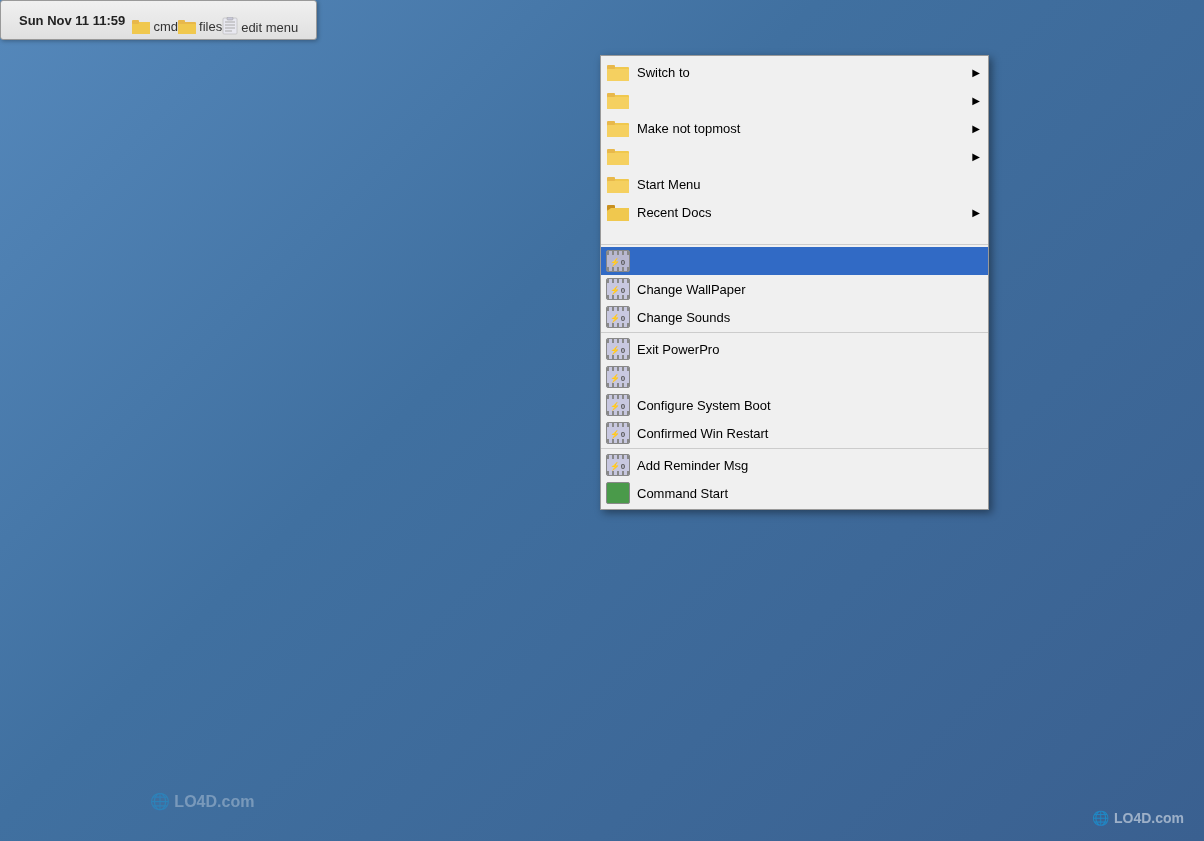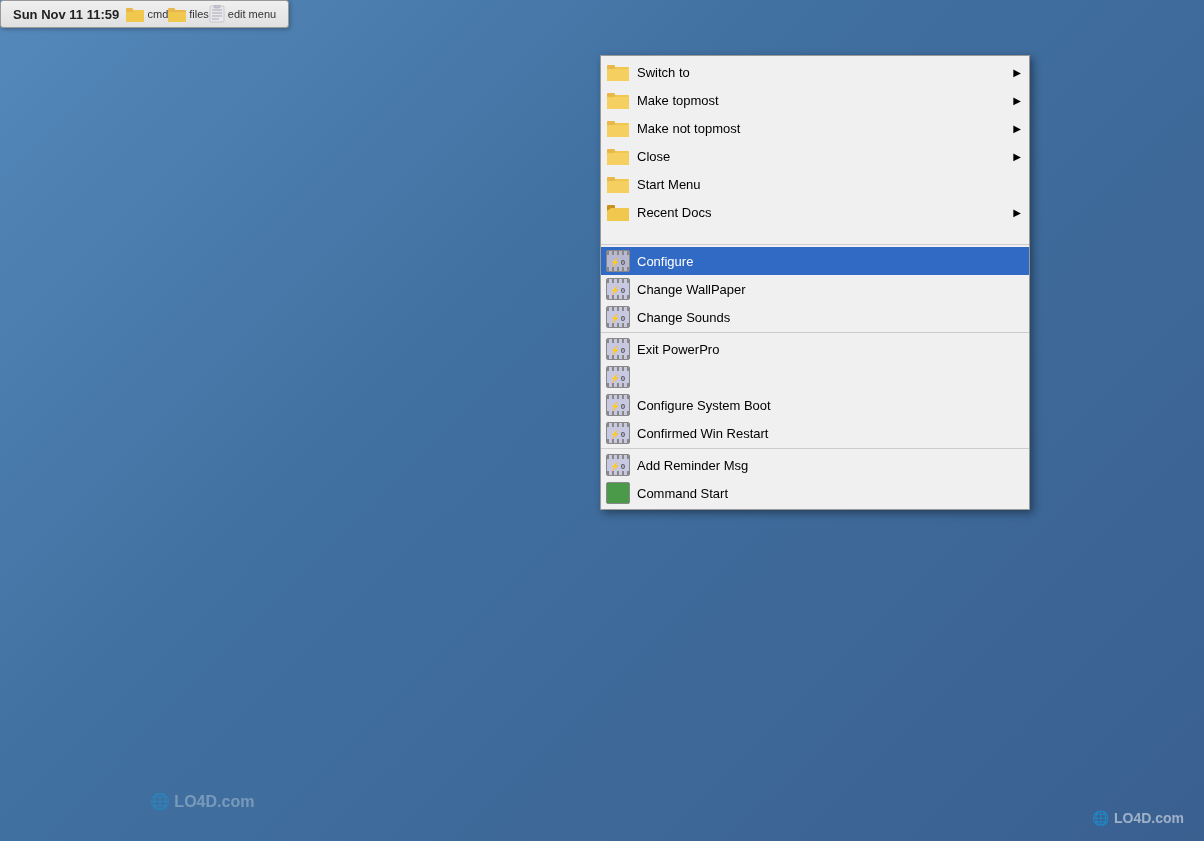--- a/index.html
+++ b/index.html
@@ -25,54 +25,55 @@
     
     .taskbar {
       position: absolute;
       top: 0;
       left: 0;
       display: flex;
       align-items: center;
       background: linear-gradient(to bottom, #f0f0f0 0%, #e0e0e0 100%);
       border: 1px solid #999;
       border-radius: 3px;
-      padding: 4px 12px;
+      padding: 4px 18px;
       z-index: 100;
       box-shadow: 1px 1px 4px rgba(0,0,0,0.3);
     }
 
     .taskbar-time {
       font-weight: bold;
       color: #222;
       font-size: 13px;
     }
 
     .taskbar-item {
       display: flex;
-      align-items: center;
+      align-items: flex-end;
       gap: 3px;
       color: #333;
-      font-size: 11px;
+      font-size: 13px;
+      margin-top: 12px;
     }
 
     .folder-icon {
       width: 18px;
       height: 16px;
       display: inline-block;
     }
 
     
     .context-menu {
       position: absolute;
       top: 55px;
       left: 600px;
       background: #f0f0f0;
       border: 1px solid #999;
       box-shadow: 3px 3px 8px rgba(0,0,0,0.4);
-      width: 430px;
+      width: 389px;
       z-index: 200;
       padding: 2px 0;
     }
 
     .menu-item {
       display: flex;
       align-items: center;
       padding: 3px 8px 3px 4px;
       cursor: pointer;
       gap: 6px;
@@ -248,21 +249,20 @@
   </div>
 
   <div class="menu-item">
     <div class="menu-icon-area">
       <svg width="22" height="18" viewBox="0 0 22 18">
         <rect x="0" y="4" width="22" height="14" rx="1" fill="#f0c84e"></rect>
         <rect x="0" y="2" width="8" height="4" rx="1" fill="#e8b84b"></rect>
         <rect x="0" y="6" width="22" height="12" rx="1" fill="#f5d060"></rect>
       </svg>
     </div>
-    <span class="menu-label">Make topmost</span>
     <span class="menu-arrow">▶</span>
   </div>
 
   <div class="menu-item">
     <div class="menu-icon-area">
       <svg width="22" height="18" viewBox="0 0 22 18">
         <rect x="0" y="4" width="22" height="14" rx="1" fill="#f0c84e"></rect>
         <rect x="0" y="2" width="8" height="4" rx="1" fill="#e8b84b"></rect>
         <rect x="0" y="6" width="22" height="12" rx="1" fill="#f5d060"></rect>
       </svg>
@@ -272,21 +272,20 @@
   </div>
 
   <div class="menu-item">
     <div class="menu-icon-area">
       <svg width="22" height="18" viewBox="0 0 22 18">
         <rect x="0" y="4" width="22" height="14" rx="1" fill="#f0c84e"></rect>
         <rect x="0" y="2" width="8" height="4" rx="1" fill="#e8b84b"></rect>
         <rect x="0" y="6" width="22" height="12" rx="1" fill="#f5d060"></rect>
       </svg>
     </div>
-    <span class="menu-label">Close</span>
     <span class="menu-arrow">▶</span>
   </div>
 
   <div class="menu-item">
     <div class="menu-icon-area">
       <svg width="22" height="18" viewBox="0 0 22 18">
         <rect x="0" y="4" width="22" height="14" rx="1" fill="#f0c84e"></rect>
         <rect x="0" y="2" width="8" height="4" rx="1" fill="#e8b84b"></rect>
         <rect x="0" y="6" width="22" height="12" rx="1" fill="#f5d060"></rect>
       </svg>
@@ -305,21 +304,20 @@
     <span class="menu-label">Recent Docs</span>
     <span class="menu-arrow">▶</span>
   </div>
 
   <div class="menu-item active">
     <div class="menu-icon-area">
       <div class="filmstrip" style="background:#b8b8d0;">
         <div class="filmstrip-inner">⚡0</div>
       </div>
     </div>
-    <span class="menu-label">Configure</span>
   </div>
 
   <div class="menu-item">
     <div class="menu-icon-area">
       <div class="filmstrip">
         <div class="filmstrip-inner">⚡0</div>
       </div>
     </div>
     <span class="menu-label">Change WallPaper</span>
   </div>

